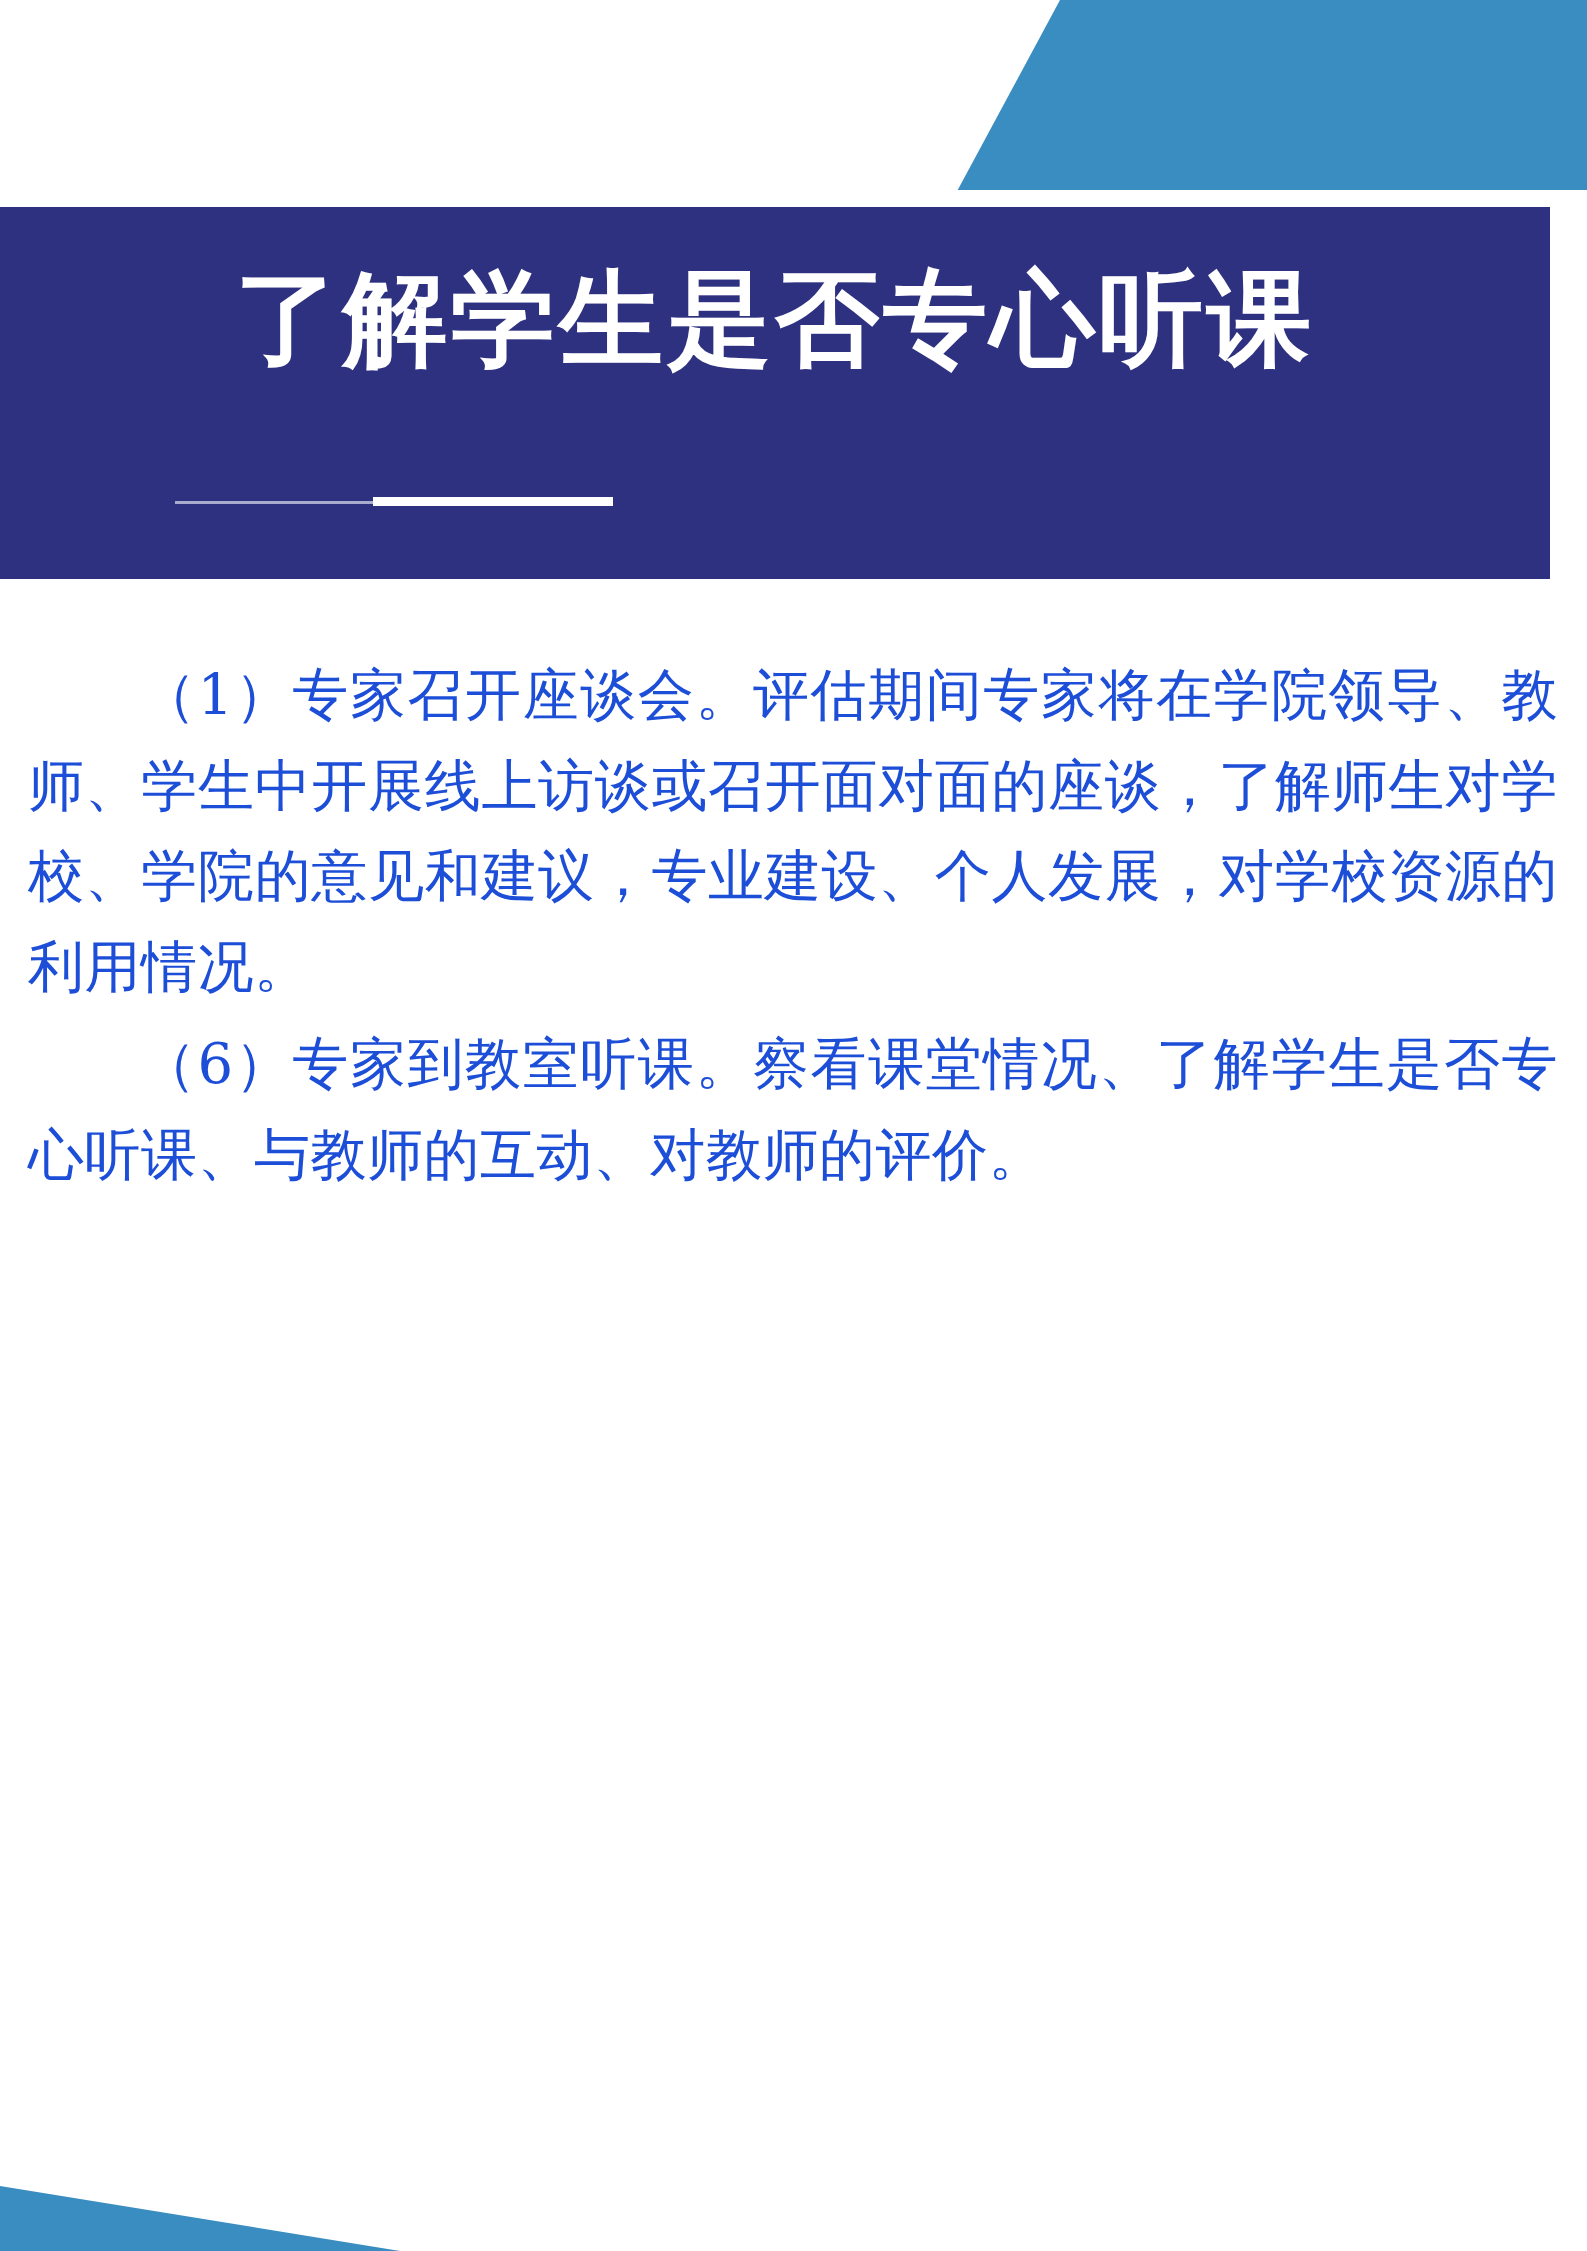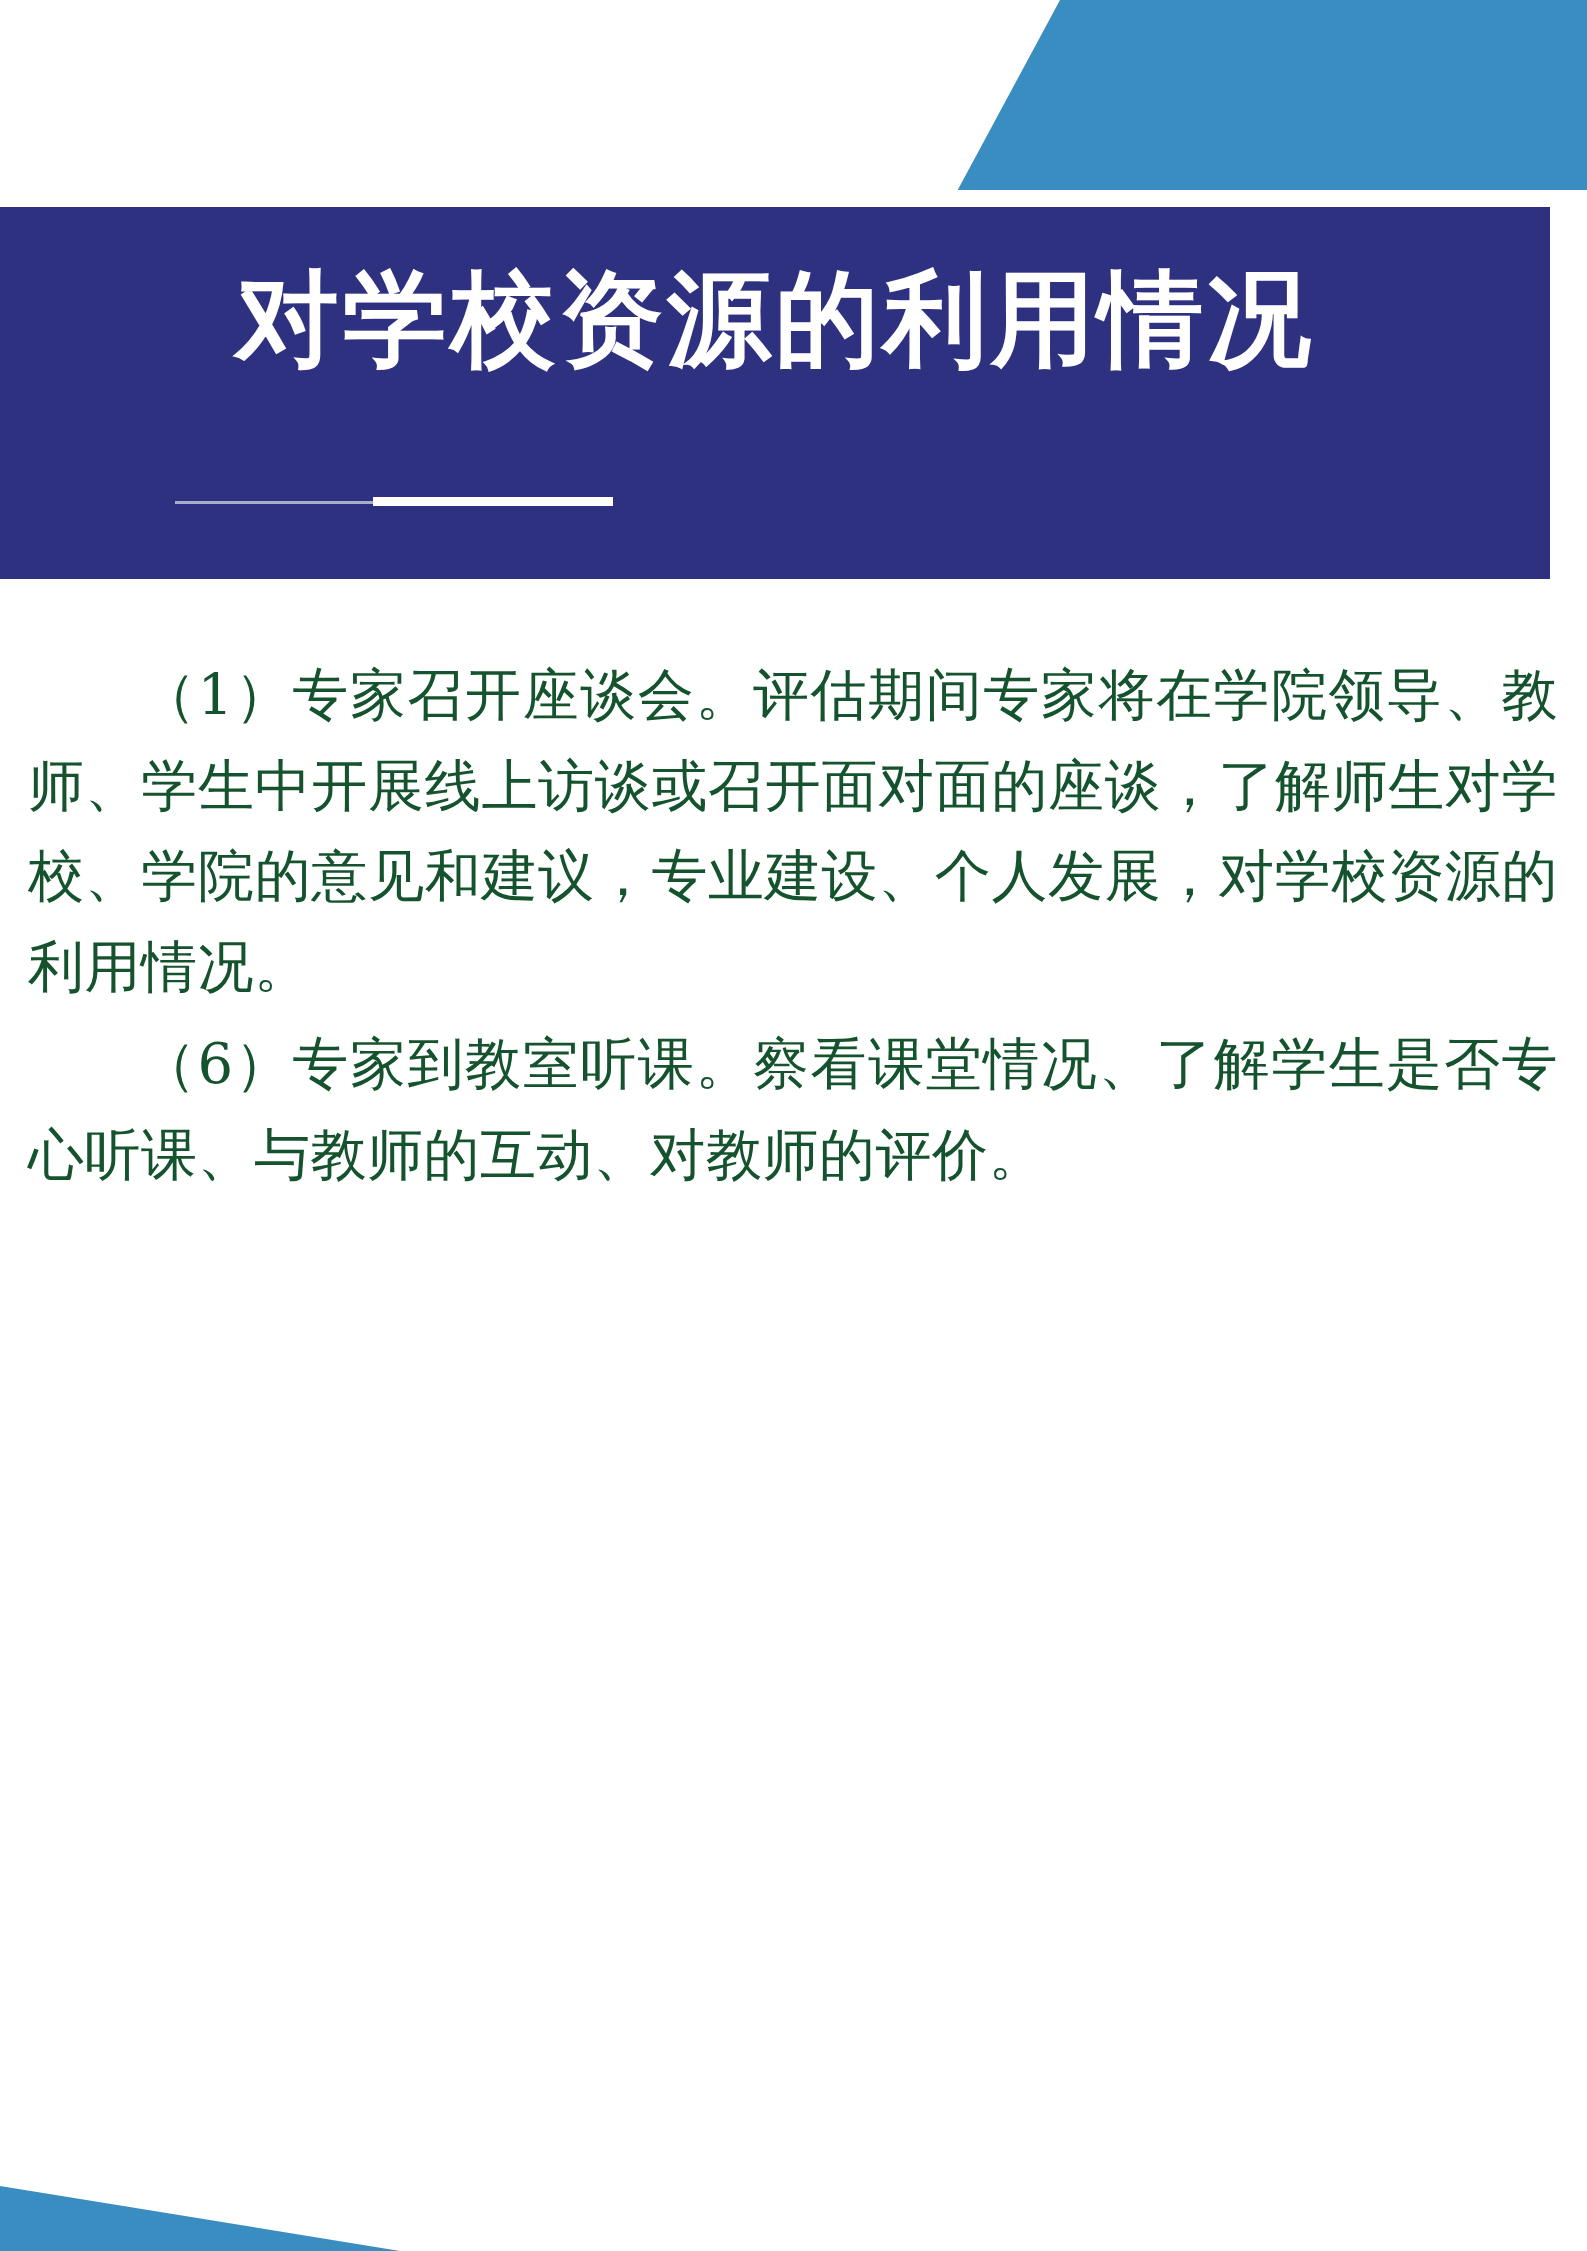--- a/index.html
+++ b/index.html
@@ -80,21 +80,21 @@
   .body-copy {
     position: absolute;
     top: 650px;
     left: 28px;
     width: 1530px;
   }
   .para {
     font-family: "DejaVu Serif", serif;
     font-size: 56px;
     line-height: 1.62;
-    color: #14532d;
+    color: #1d4ed8;
     text-align: justify;
     text-justify: inter-ideograph;
     text-indent: 112px;
     margin: 0 0 6px 0;
     letter-spacing: 0.5px;
   }
 
   
   .bottom-deco {
     position: absolute;
@@ -108,21 +108,21 @@
 <body>
 
 <div class="top-deco">
   <svg width="1587" height="215" viewBox="0 0 1587 215" xmlns="http://www.w3.org/2000/svg">
     <polygon points="1030,0 1587,0 1587,190 920,190" fill="#3a8dc0"></polygon>
     <polygon points="1000,0 1060,0 955,195 895,195" fill="#ffffff"></polygon>
   </svg>
 </div>
 
 <div class="title-band">
-  <div class="title-text">对学校资源的利用情况</div>
+  <div class="title-text">了解学生是否专心听课</div>
   <div class="rule-wrap">
     <div class="rule-thin"></div>
     <div class="rule-thick"></div>
   </div>
 </div>
 
 <div class="body-copy">
   <p class="para">（1）专家召开座谈会。评估期间专家将在学院领导、教师、学生中开展线上访谈或召开面对面的座谈，了解师生对学校、学院的意见和建议，专业建设、个人发展，对学校资源的利用情况。</p>
   <p class="para">（6）专家到教室听课。察看课堂情况、了解学生是否专心听课、与教师的互动、对教师的评价。</p>
 </div>

